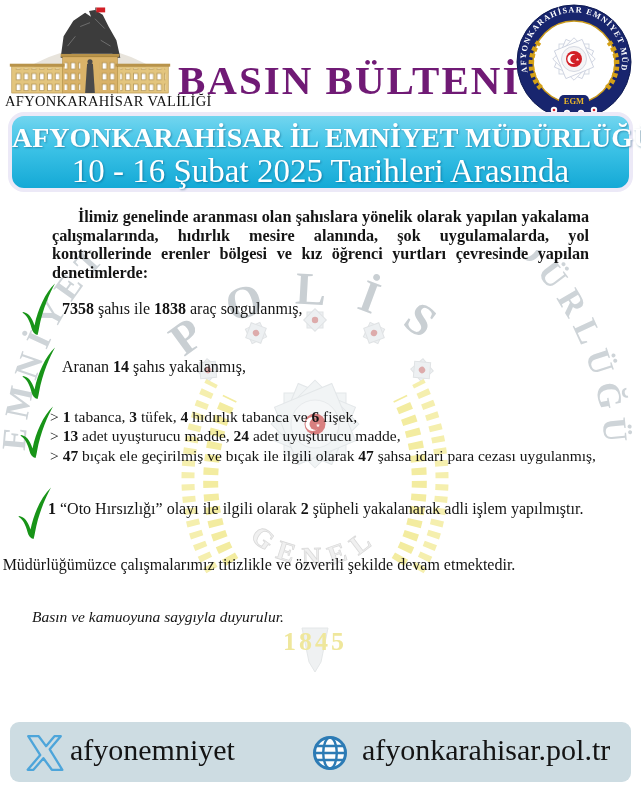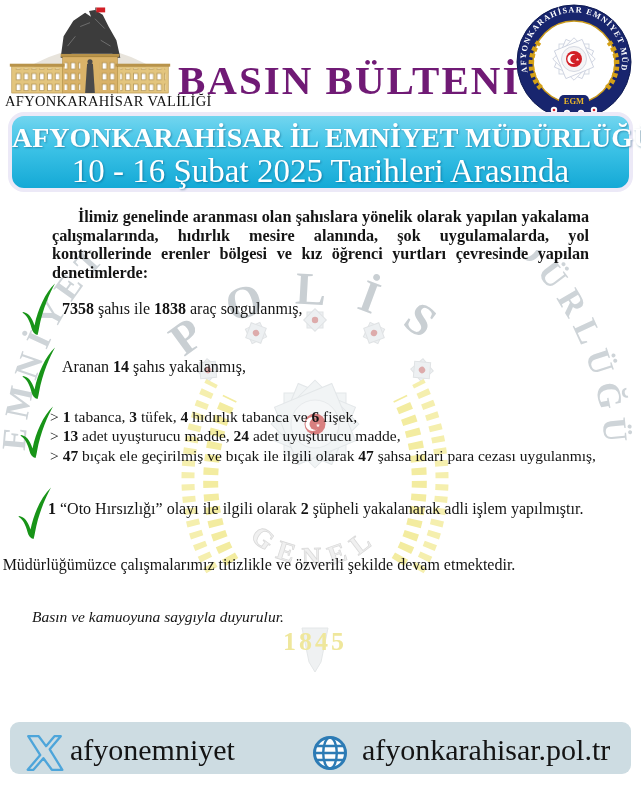--- a/index.html
+++ b/index.html
@@ -26,21 +26,21 @@
   #intro{left:52px;top:208px;width:537px;font-size:16.2px;line-height:18.7px;font-weight:bold;
          text-align:justify;text-indent:26px;}
   .item-text{font-size:16px;white-space:nowrap;}
   #item3-lines{font-size:15.5px;line-height:19.3px;}
   #closing{left:0;top:556px;width:518px;text-align:center;font-size:16px;}
   #signoff{left:0;top:608px;width:534px;text-align:left;font-size:15.5px;font-style:italic;padding-left:32px;}
 
   .check{width:34px;height:52px;}
 
   
-  #footer-bar{left:10px;top:722px;width:621px;height:52px;background:#cddce2;border-radius:9px;}
+  #footer-bar{left:10px;top:722px;width:621px;height:60px;background:#cddce2;border-radius:9px;}
   #x-icon{left:14px;top:10px;}
   #twitter-handle{left:60px;top:11px;font-size:30px;white-space:nowrap;}
   #globe-icon{left:300px;top:11px;}
   #website-url{left:352px;top:11px;font-size:30px;white-space:nowrap;}
 
   svg{display:block;}
 </style>
 </head>
 <body>
 

